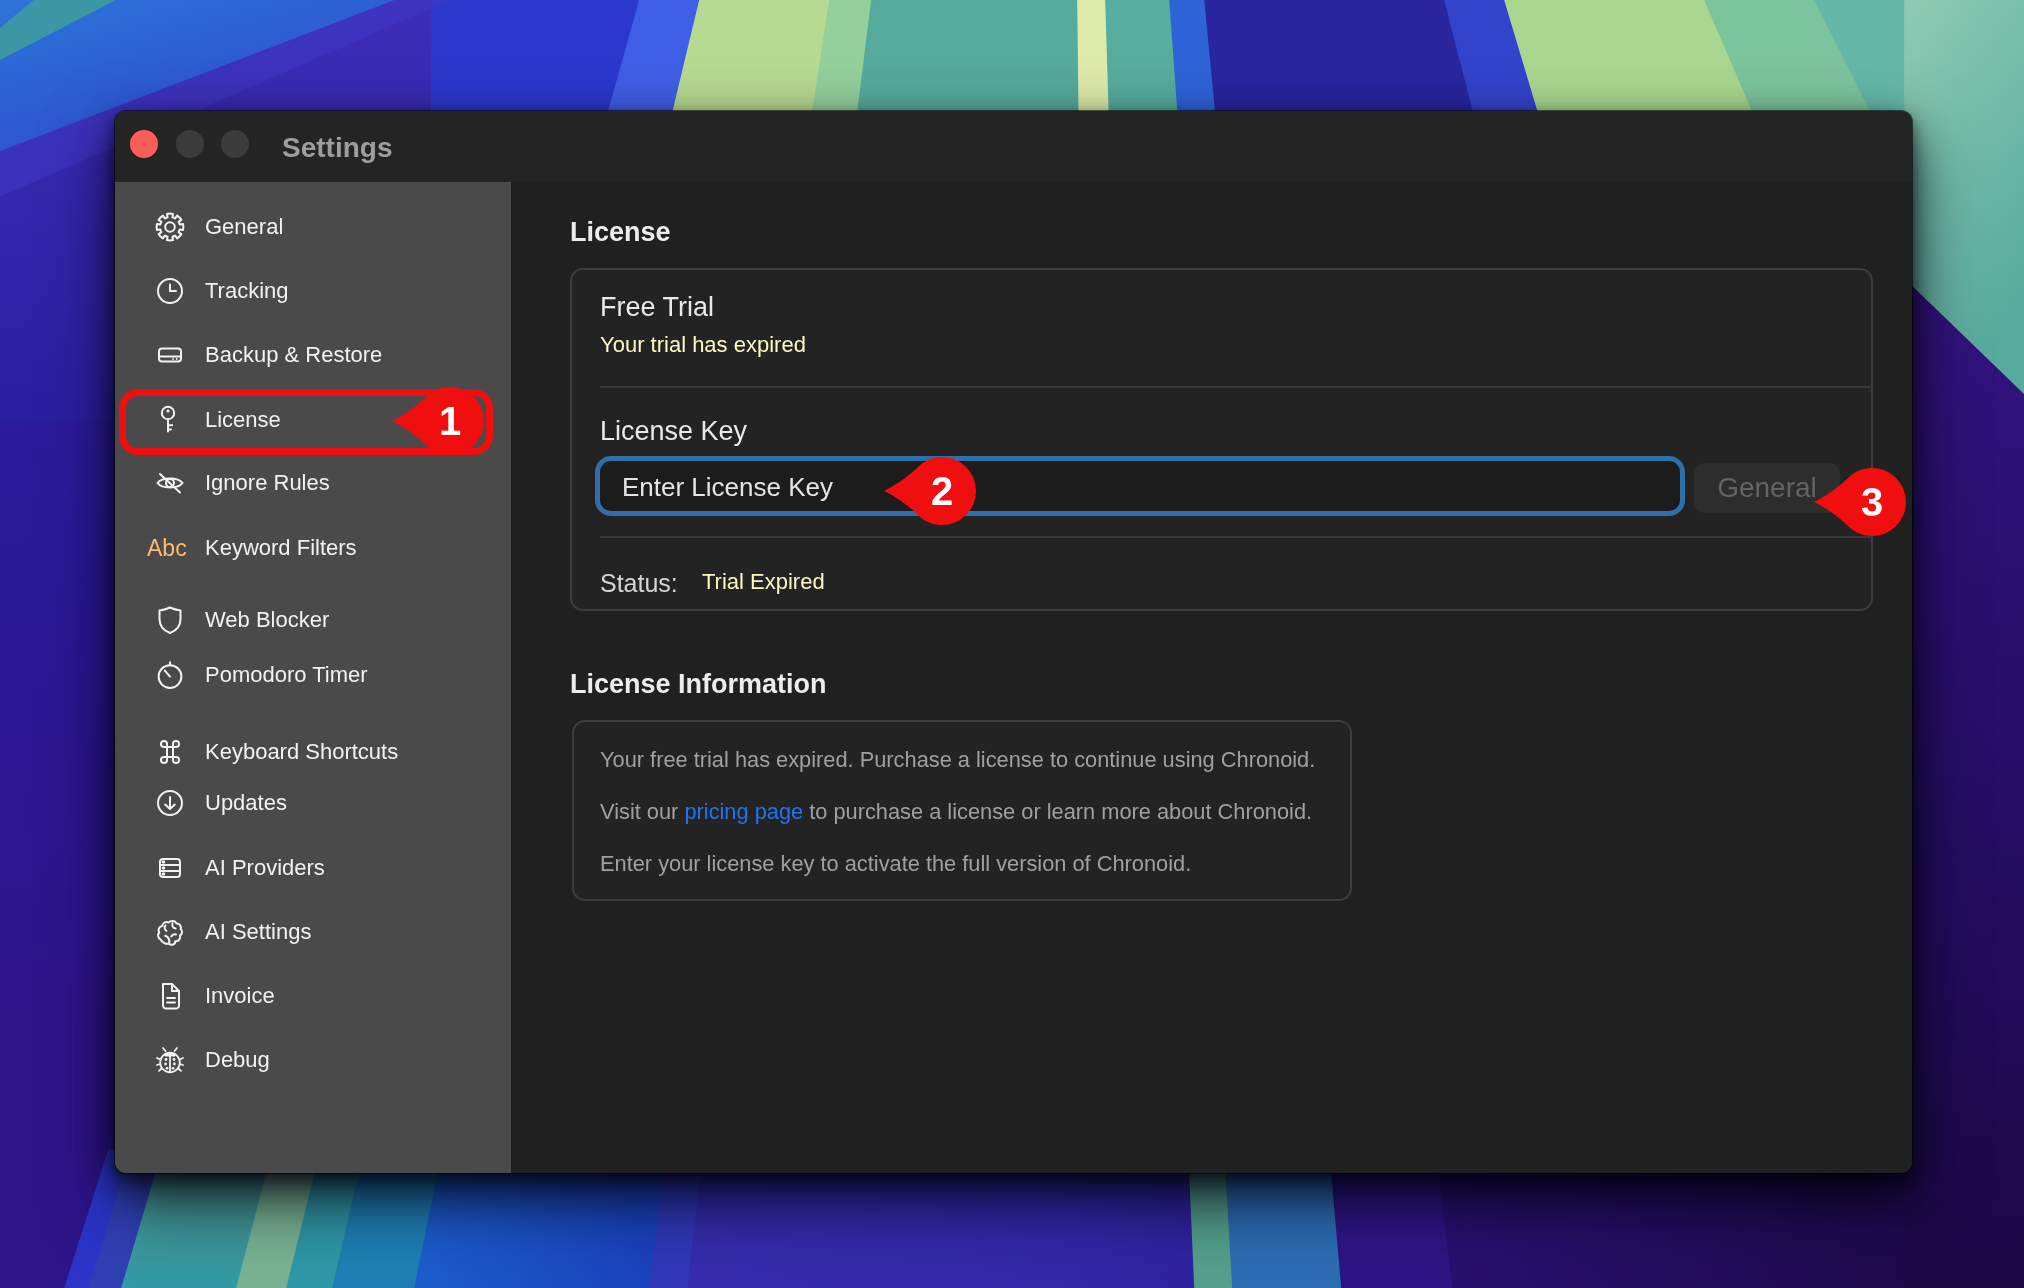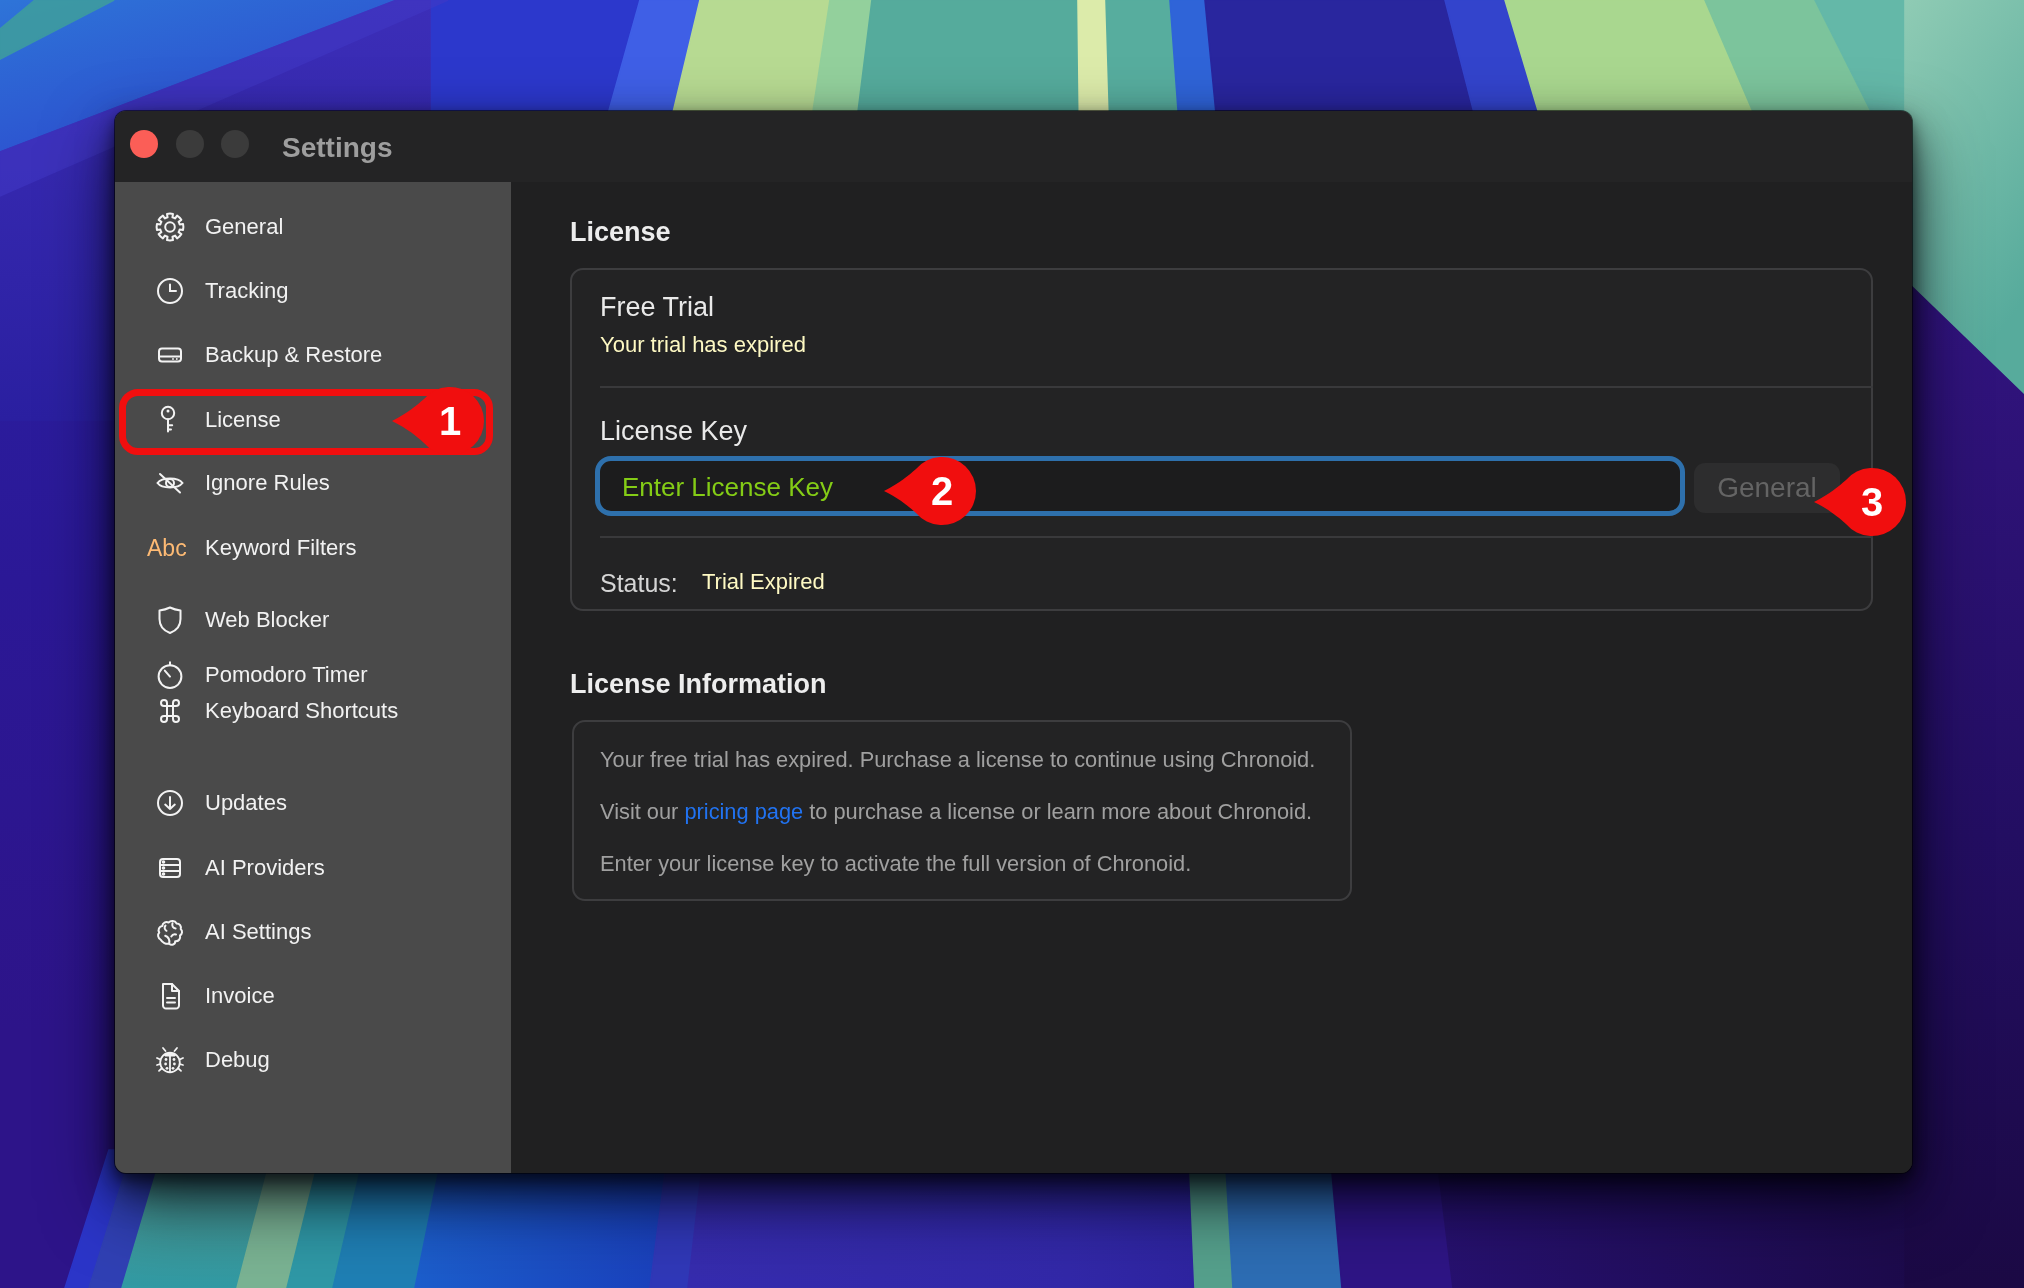--- a/index.html
+++ b/index.html
@@ -174,21 +174,21 @@
         </svg>
         <div class="txt">Web Blocker</div>
       </div>
     <div class="row" style="top:461px;">
         <svg width="34" height="34" viewBox="0 0 34 34" stroke="#f3f3f3" stroke-width="2" fill="none" stroke-linecap="round">
           <circle cx="17" cy="18.6" r="11.4"></circle>
           <path d="M17 18.6 L11.8 12.6 M17 4.3 V7.2"></path>
         </svg>
         <div class="txt">Pomodoro Timer</div>
       </div>
-    <div class="row" style="top:497px;padding-left:26px;">
+    <div class="row" style="top:538px;padding-left:26px;">
         <svg width="34" height="34" viewBox="0 0 34 34" stroke="#f3f3f3" stroke-width="2" fill="none" stroke-linecap="round" stroke-linejoin="round">
           <path d="M20 9v16a3 3 0 1 0 3-3H11a3 3 0 1 0 3 3V9a3 3 0 1 0-3 3h12a3 3 0 1 0-3-3"></path>
         </svg>
         <div class="txt">Keyboard Shortcuts</div>
       </div>
     <div class="row" style="top:589px;">
         <svg width="34" height="34" viewBox="0 0 34 34" stroke="#f3f3f3" stroke-width="2" fill="none" stroke-linecap="round" stroke-linejoin="round">
           <circle cx="17" cy="17" r="12"></circle>
           <path d="M17 11 V23 M12.2 18.6 L17 23 L21.8 18.6"></path>
         </svg>
@@ -236,21 +236,21 @@
       </div>
   </div>
   <div id="content">
     <div class="h1" style="left:59px;top:35px;line-height:30px;">License</div>
     <div class="card" style="left:59px;top:86px;width:1303px;height:343px;"></div>
     <div class="t24" style="left:89px;top:110px;line-height:30px;">Free Trial</div>
     <div class="t24 orange" style="left:89px;top:150px;line-height:26px;font-size:22px;">Your trial has expired</div>
     <div class="sep" style="left:89px;top:204px;width:1273px;"></div>
     <div class="t24" style="left:89px;top:234px;line-height:30px;">License Key</div>
     <div id="input" style="left:84px;top:274px;width:1090px;height:60px;"></div>
-    <div class="t24" style="left:111px;top:290px;line-height:30px;font-size:26px;color:#84cc16;">Enter License Key</div>
+    <div class="t24" style="left:111px;top:290px;line-height:30px;font-size:26px;color:#e5e5e5;">Enter License Key</div>
     <div id="activate" style="left:1183px;top:281px;width:146px;height:50px;line-height:50px;"><span style="font-size:28px;">General</span></div>
     <div class="sep" style="left:89px;top:354px;width:1273px;"></div>
     <div class="t24" style="left:89px;top:386px;line-height:30px;font-size:25px;color:#d5d5d5;">Status:</div>
     <div class="t24 orange" style="left:191px;top:387px;line-height:26px;font-size:22px;">Trial Expired</div>
     <div class="h1" style="left:59px;top:487px;line-height:30px;">License Information</div>
     <div class="card" style="left:61px;top:538px;width:780px;height:181px;"></div>
     <div class="info" style="left:89px;top:565px;line-height:26px;">Your free trial has expired. Purchase a license to continue using Chronoid.</div>
     <div class="info" style="left:89px;top:617px;line-height:26px;">Visit our <span class="link">pricing page</span> to purchase a license or learn more about Chronoid.</div>
     <div class="info" style="left:89px;top:669px;line-height:26px;">Enter your license key to activate the full version of Chronoid.</div>
   </div>

